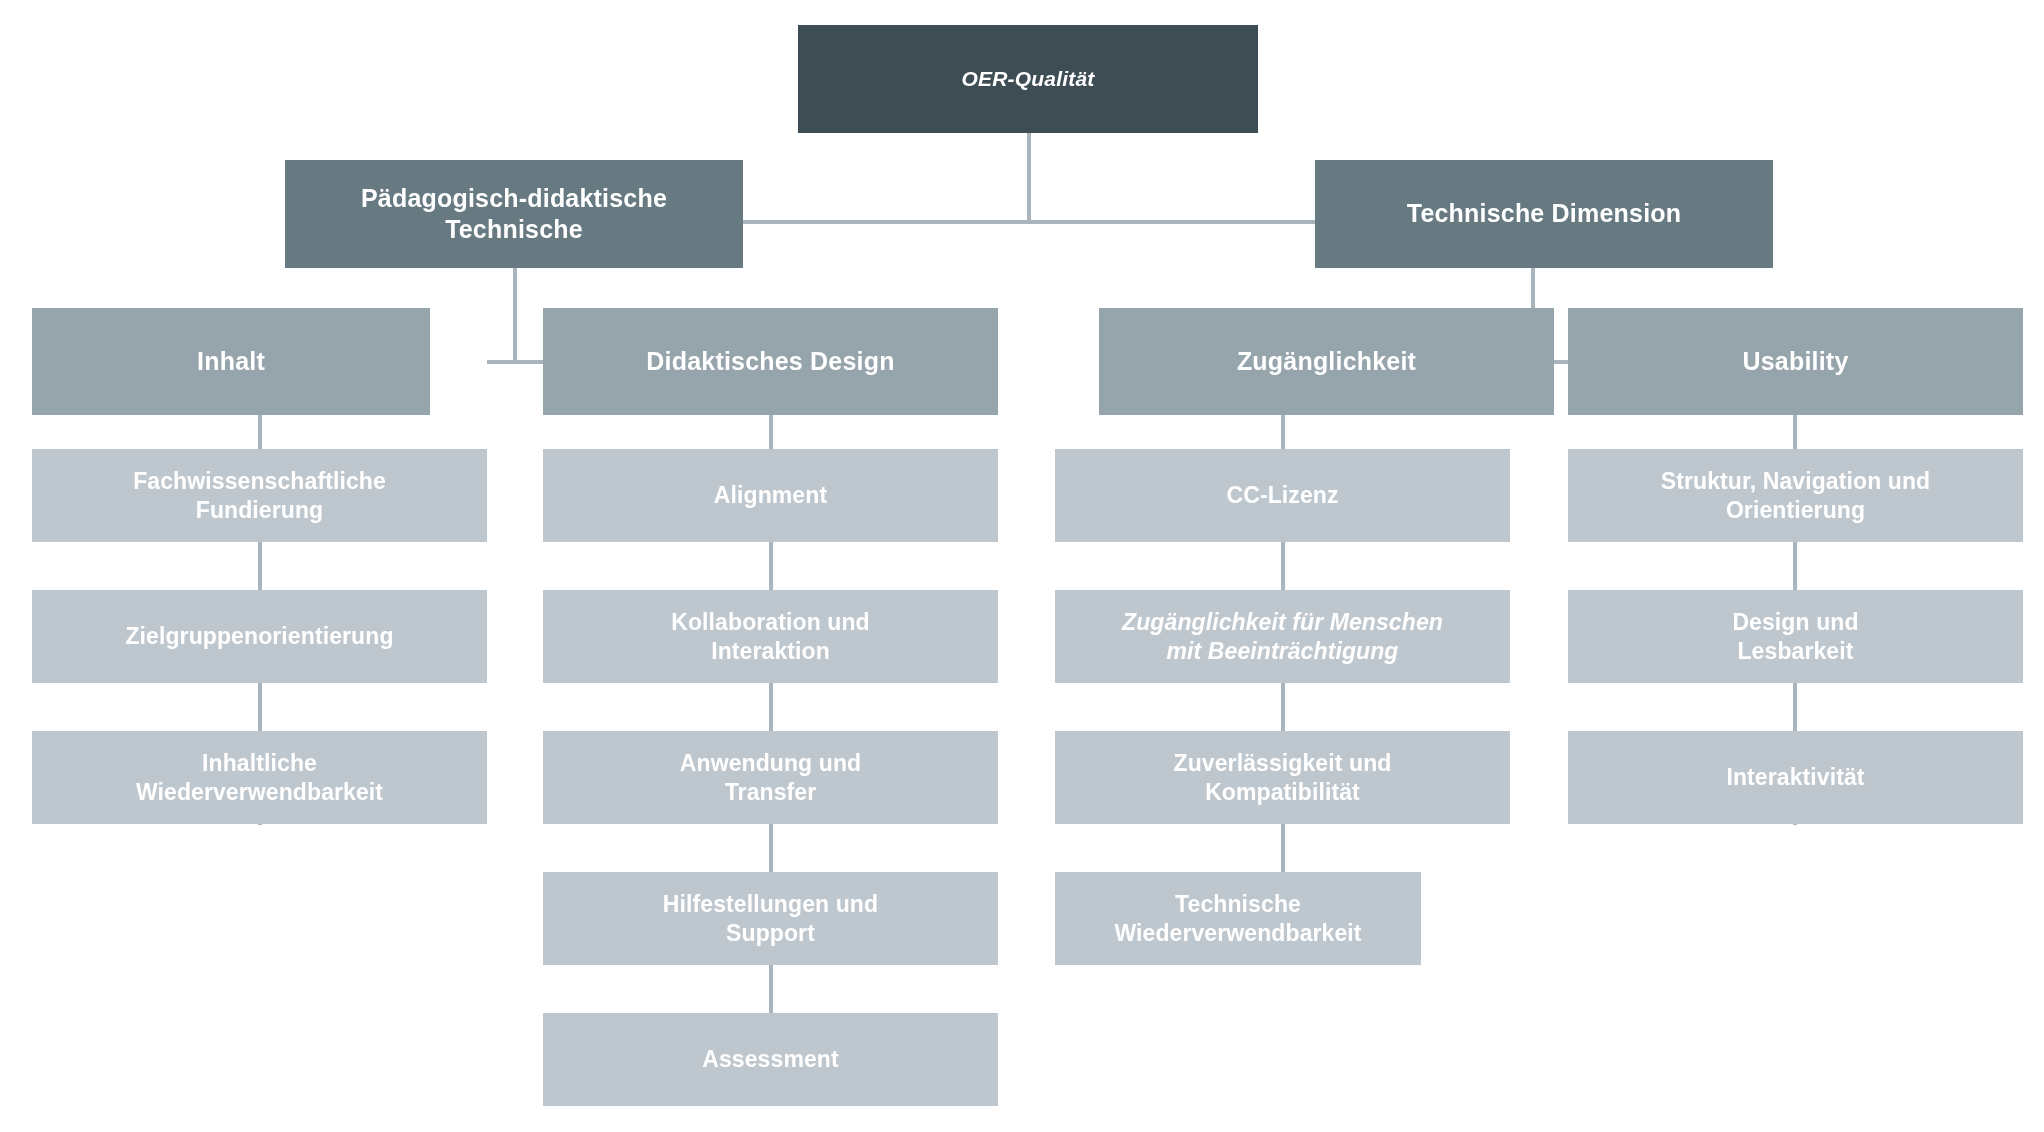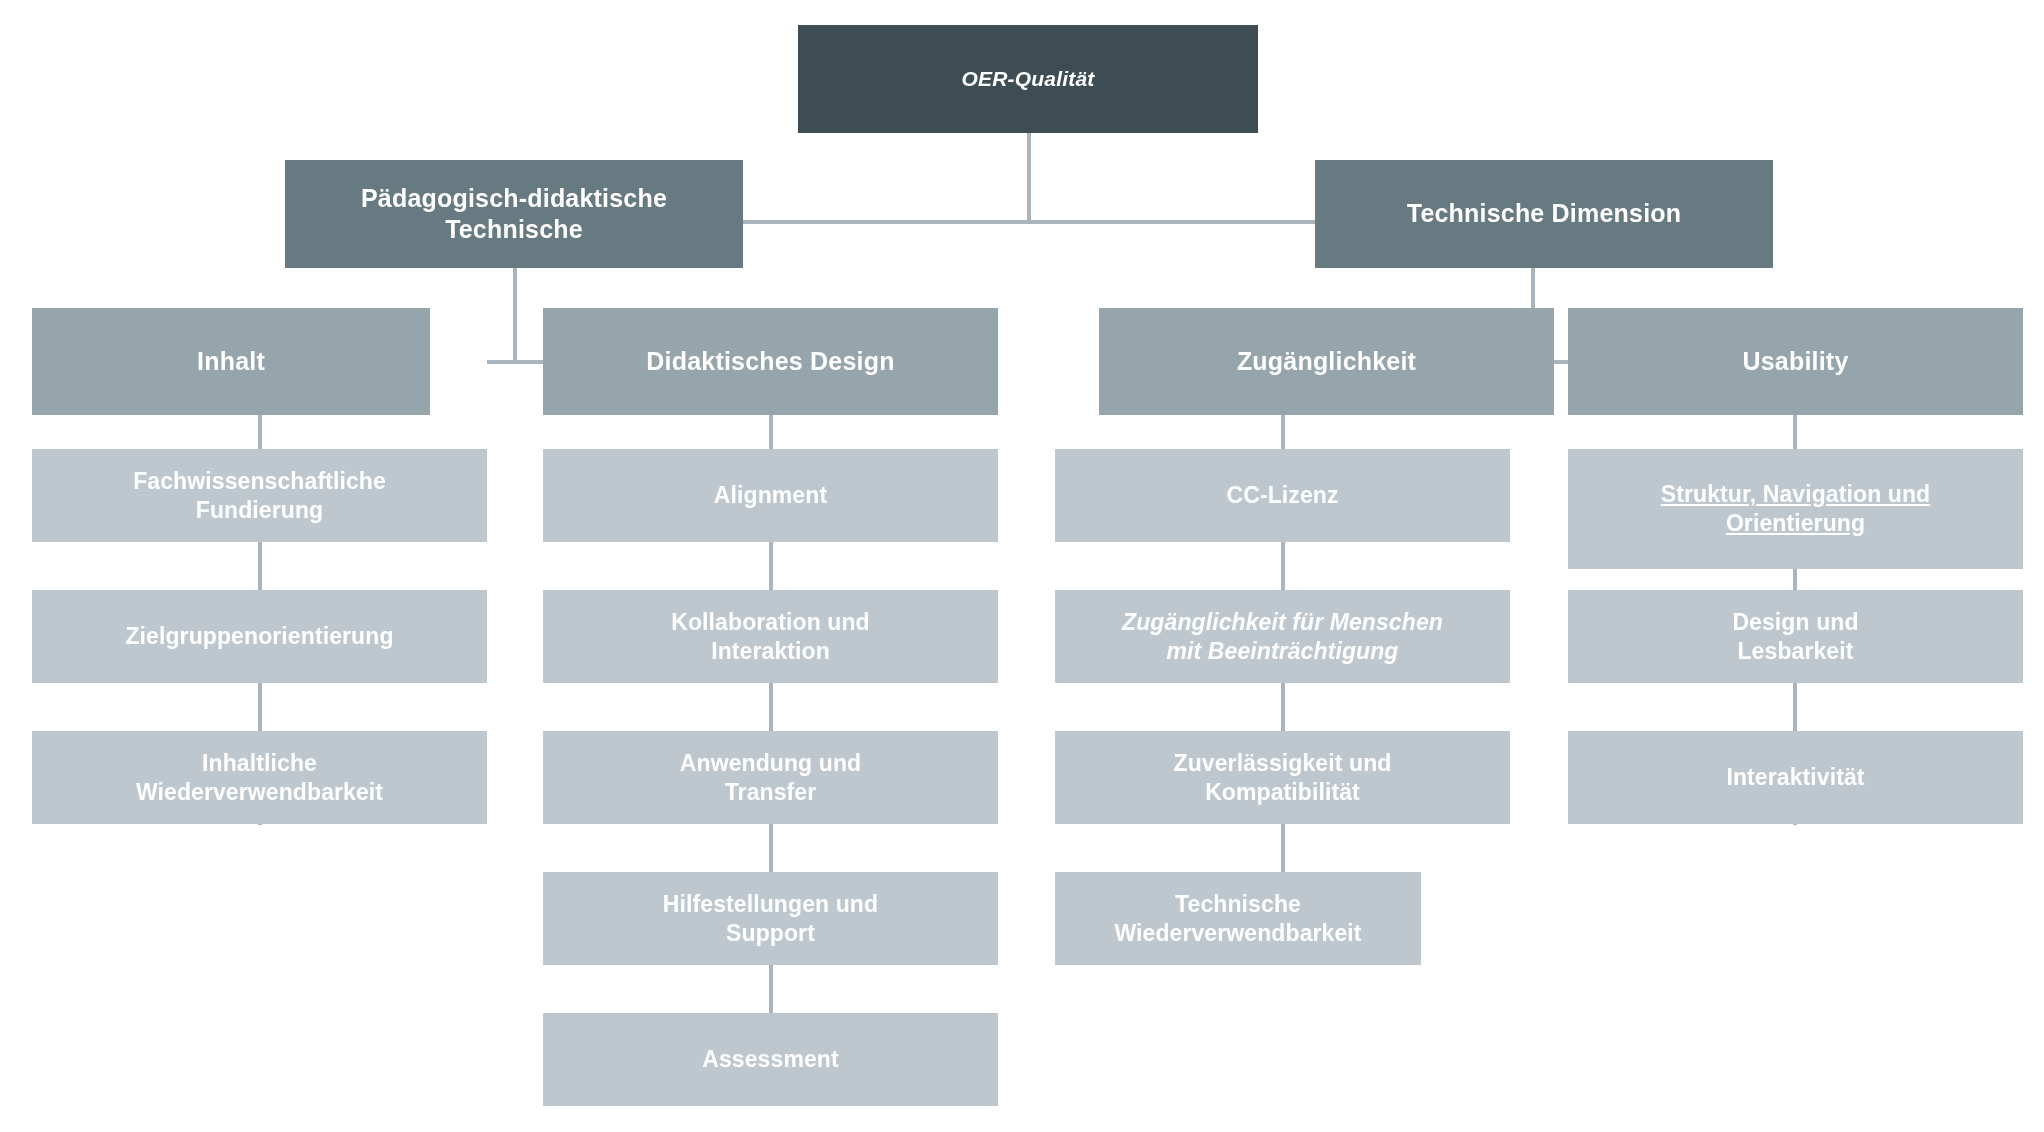--- a/index.html
+++ b/index.html
@@ -134,21 +134,21 @@
 mit Beeinträchtigung</div>
 
   <div class="node level-leaf" style="left:1055px; top:731px; width:455px; height:93px;">Zuverlässigkeit und
 Kompatibilität</div>
 
   <div class="node level-leaf" style="left:1055px; top:872px; width:366px; height:93px;">Technische
 Wiederverwendbarkeit</div>
 
   <div class="node level-cat" style="left:1568px; top:308px; width:455px; height:107px;">Usability</div>
 
-  <div class="node level-leaf" style="left:1568px; top:449px; width:455px; height:120px;text-decoration:underline;">Struktur, Navigation und
+  <div class="node level-leaf" style="left:1568px; top:449px; width:455px; height:93px;">Struktur, Navigation und
 Orientierung</div>
 
   <div class="node level-leaf" style="left:1568px; top:590px; width:455px; height:93px;">Design und
 Lesbarkeit</div>
 
   <div class="node level-leaf" style="left:1568px; top:731px; width:455px; height:93px;">Interaktivität</div>
 
 </div>
 
 </body></html>

